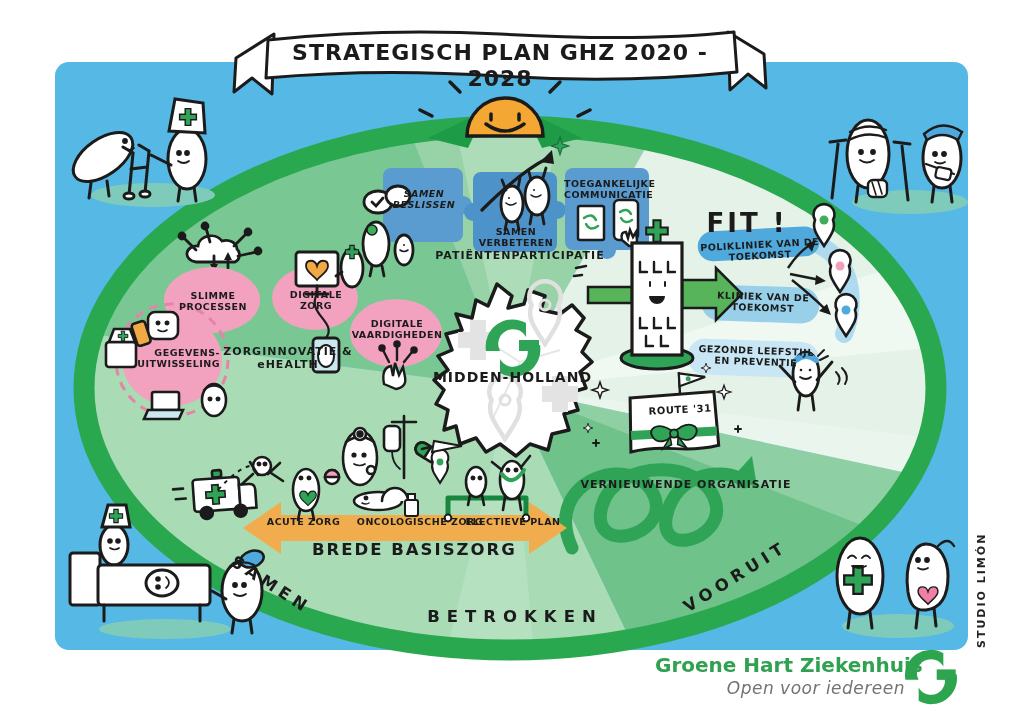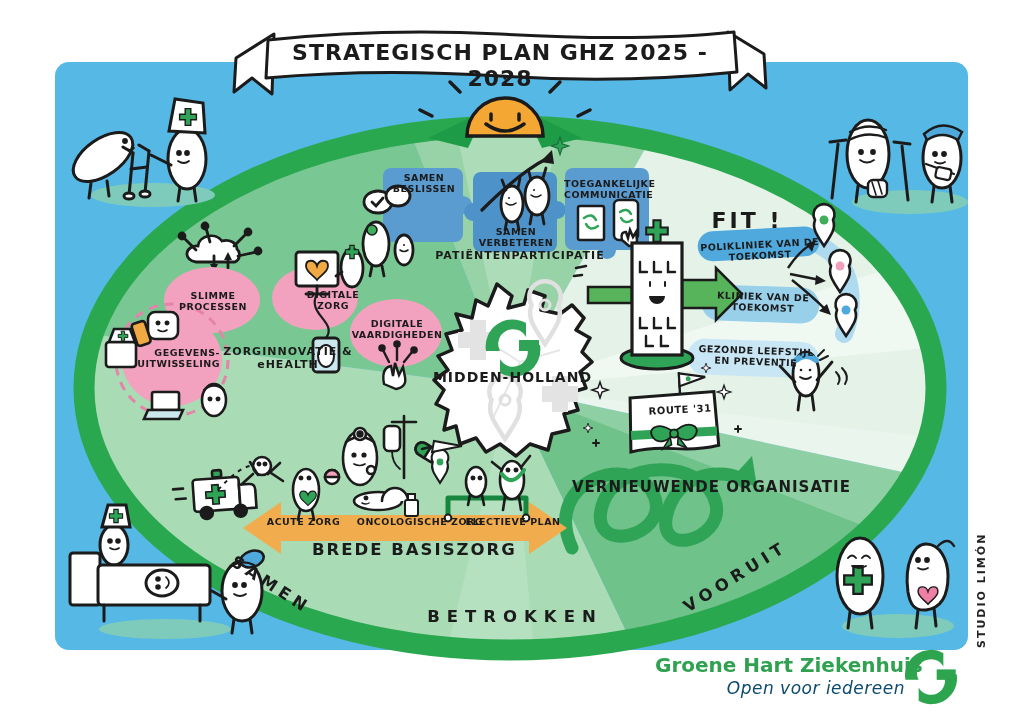--- a/index.html
+++ b/index.html
@@ -7,24 +7,24 @@
          font-family:"DejaVu Sans","Liberation Sans",sans-serif;}
   #art{position:absolute;left:0;top:0;z-index:0;}
   .t{position:absolute;z-index:2;color:#1b1b1b;font-weight:bold;text-align:center;
      line-height:1.18;letter-spacing:.5px;}
   .s9{font-size:9.5px;}
   .s10{font-size:10px;}
   .s16{font-size:16.5px;letter-spacing:1px;}
   .s17{font-size:11px;letter-spacing:1px;}
   .nowrap{white-space:nowrap;}
   .banner{font-size:22px;letter-spacing:1px;}
-  .fit{font-size:22px;letter-spacing:3px;}
+  .fit{font-size:26px;letter-spacing:3px;}
   .ring{font-size:16.5px;letter-spacing:5px;transform-origin:left top;}
   .brand{color:#2FA150;font-size:20px;text-align:right;letter-spacing:0;}
-  .tagline{color:#0c4a6e;font-size:17px;font-weight:normal;font-style:italic;text-align:right;}
+  .tagline{color:#737373;font-size:17px;font-weight:normal;font-style:italic;text-align:right;}
   .credit{color:#222;font-size:11px;font-weight:bold;letter-spacing:2px;
           transform:rotate(-90deg);transform-origin:left top;white-space:nowrap;}
 </style>
 </head>
 <body>
 
 <div id="stage">
 
 <svg id="art" width="1024" height="724" viewBox="0 0 1024 724">
   <defs>
@@ -472,42 +472,42 @@
 
   <g stroke="#1b1b1b" stroke-width="3" stroke-linejoin="round">
     <polygon points="236,58 274,34 272,94 252,78 234,92" fill="#fff"></polygon>
     <polygon points="764,54 728,32 730,90 748,74 766,88" fill="#fff"></polygon>
     <path d="M 268,40 Q 380,28 500,34 Q 640,42 734,32 L 737,72 Q 620,84 500,76 Q 375,68 266,78 Z" fill="#fff"></path>
   </g>
 
   <use href="#ghz-logo" transform="translate(931,677) scale(0.95)" fill="#2DA44E"></use>
 </svg>
 
-<div class="t banner" style="left:272px;top:40px;width:456px;">STRATEGISCH PLAN GHZ 2025 - 2028</div>
-
-<div class="t s9" style="left:388px;top:172px;width:72px;">SAMEN BESLISSEN</div>
+<div class="t banner" style="left:272px;top:40px;width:456px;">STRATEGISCH PLAN GHZ 2020 - 2028</div>
+
+<div class="t s9" style="left:388px;top:188px;width:72px;font-style:italic;">SAMEN BESLISSEN</div>
 <div class="t s9" style="left:478px;top:226px;width:76px;">SAMEN VERBETEREN</div>
 <div class="t s9" style="left:564px;top:178px;width:88px;">TOEGANKELIJKE COMMUNICATIE</div>
 <div class="t s17 nowrap" style="left:385px;top:250px;width:270px;">PATIËNTENPARTICIPATIE</div>
 
 <div class="t s9" style="left:168px;top:290px;width:90px;">SLIMME PROCESSEN</div>
-<div class="t s9" style="left:297px;top:289px;width:72px;">DIGITALE ZORG</div>
+<div class="t s9" style="left:280px;top:289px;width:72px;">DIGITALE ZORG</div>
 <div class="t s9" style="left:125px;top:347px;width:95px;text-align:right;">GEGEVENS-UITWISSELING</div>
 <div class="t s9" style="left:350px;top:318px;width:94px;">DIGITALE VAARDIGHEDEN</div>
 <div class="t s17" style="left:198px;top:346px;width:180px;">ZORGINNOVATIE &amp; eHEALTH</div>
 
 <div class="t fit" style="left:702px;top:208px;width:90px;">FIT !</div>
 <div class="t s9" style="left:700px;top:239px;width:120px;transform:rotate(-3deg);">POLIKLINIEK VAN DE TOEKOMST</div>
 <div class="t s9" style="left:708px;top:291px;width:110px;transform:rotate(2deg);">KLINIEK VAN DE TOEKOMST</div>
 <div class="t s9" style="left:692px;top:345px;width:128px;transform:rotate(2deg);">GEZONDE LEEFSTIJL EN PREVENTIE</div>
 
 <div class="t nowrap" style="left:430px;top:369px;width:165px;font-size:14px;letter-spacing:1px;">MIDDEN-HOLLAND</div>
 
 <div class="t s10 nowrap" style="left:644px;top:404px;width:72px;transform:rotate(-3deg);">ROUTE '31</div>
-<div class="t nowrap" style="left:572px;top:479px;width:260px;font-size:15px;letter-spacing:1px;">VERNIEUWENDE ORGANISATIE</div>
+<div class="t nowrap" style="left:556px;top:479px;width:260px;font-size:11px;letter-spacing:1px;">VERNIEUWENDE ORGANISATIE</div>
 
 <div class="t s9 nowrap" style="left:256px;top:516px;width:95px;">ACUTE ZORG</div>
 <div class="t s9 nowrap" style="left:350px;top:516px;width:140px;">ONCOLOGISCHE ZORG</div>
 <div class="t s9 nowrap" style="left:458px;top:516px;width:110px;">ELECTIEVE PLAN</div>
 <div class="t s16 nowrap" style="left:312px;top:540px;width:190px;letter-spacing:2px;">BREDE BASISZORG</div>
 
 <div class="t ring nowrap" style="left:238px;top:552px;transform:rotate(33deg);">SAMEN</div>
 <div class="t ring nowrap" style="left:400px;top:607px;width:230px;letter-spacing:7px;">BETROKKEN</div>
 <div class="t ring nowrap" style="left:680px;top:600px;transform:rotate(-32deg);">VOORUIT</div>
 

